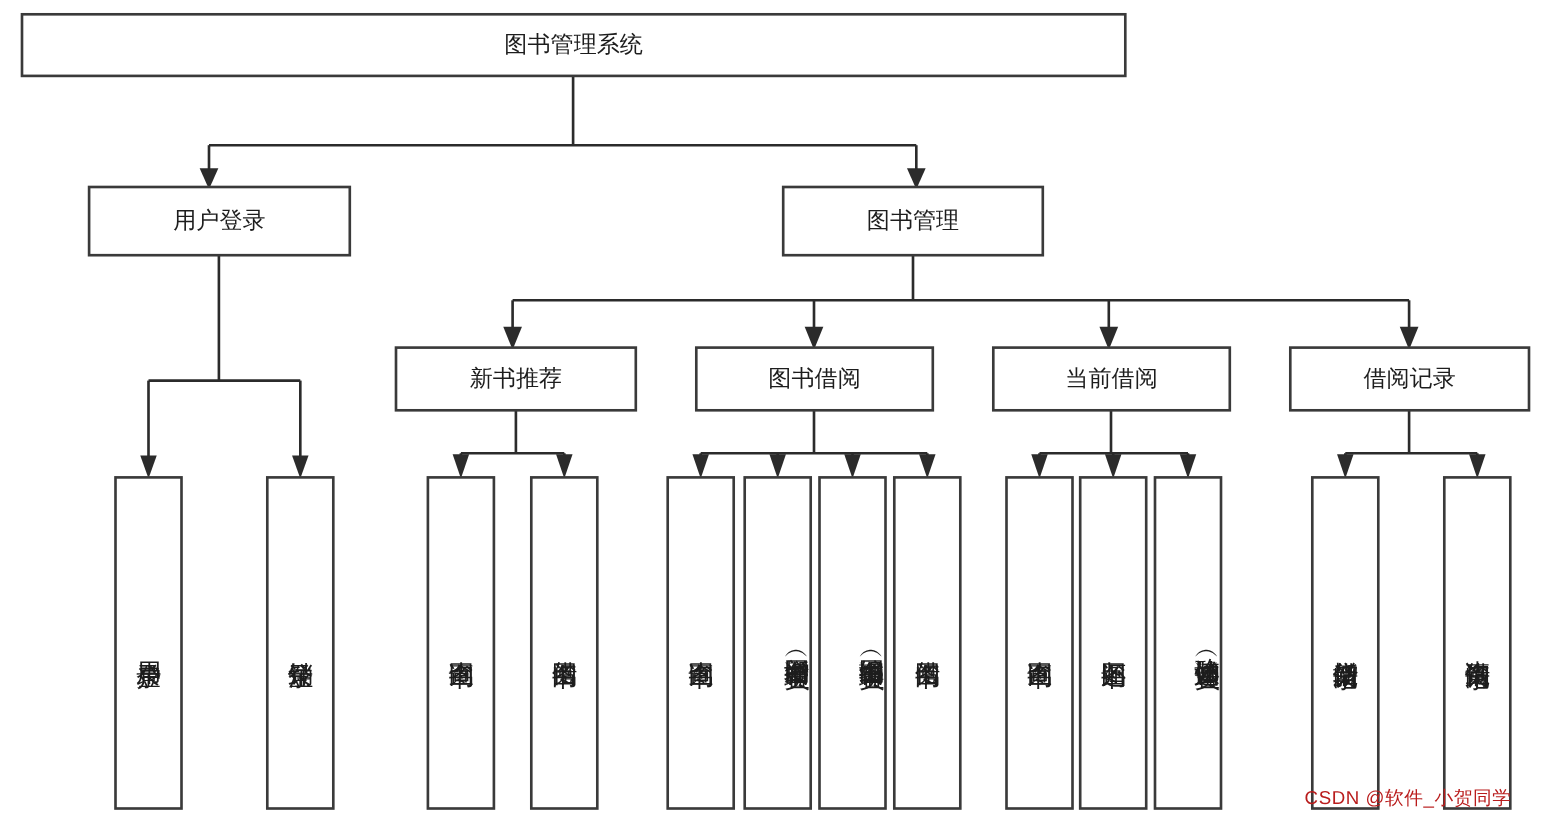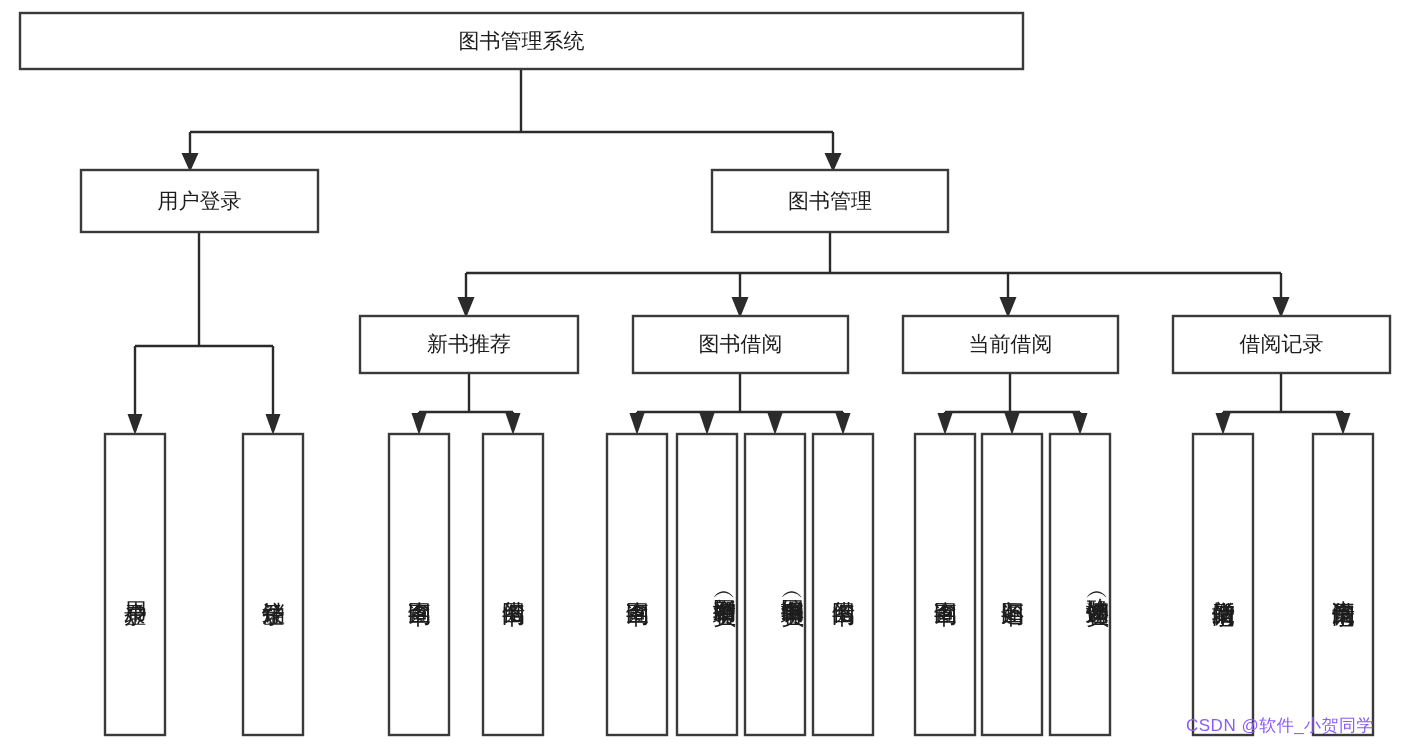--- a/index.html
+++ b/index.html
@@ -63,21 +63,21 @@
     text-align: center;
     white-space: nowrap;
     pointer-events: none;
   }
   .watermark {
     position: absolute;
     left: 1186px;
     top: 714px;
     font-family: "Liberation Sans", "DejaVu Sans", sans-serif;
     font-size: 17px;
-    color: #8b5cf6;
+    color: #b91c1c;
     white-space: nowrap;
     letter-spacing: 0.5px;
   }
 </style>
 </head>
 <body>
 
 <div id="diagram-root">
 
   <svg id="diagram-svg" viewBox="0 0 1405 747" xmlns="http://www.w3.org/2000/svg">

